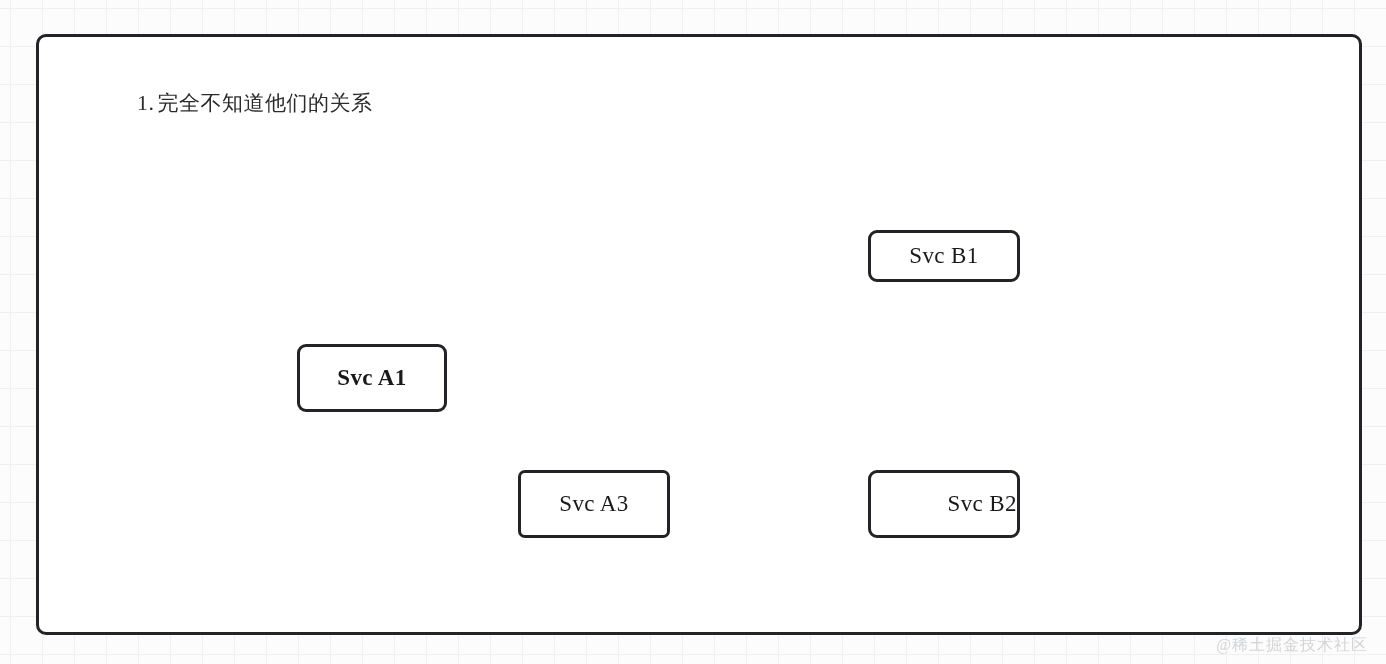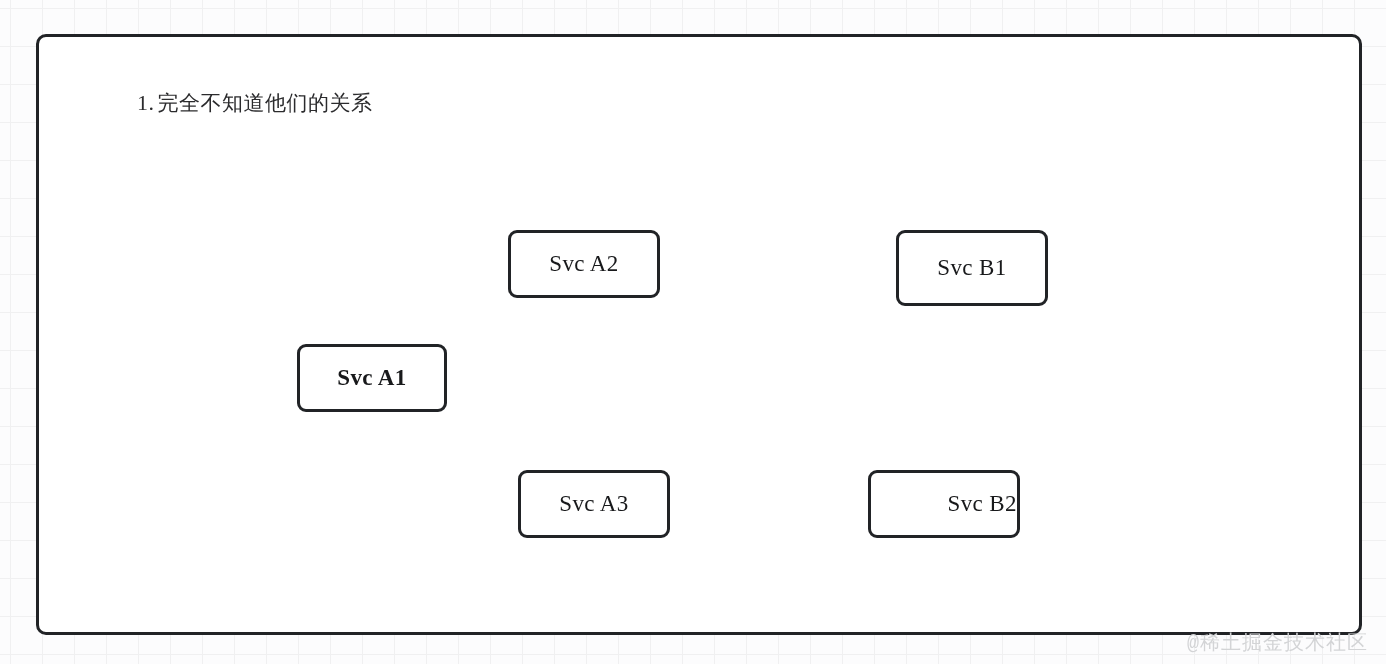--- a/index.html
+++ b/index.html
@@ -75,53 +75,50 @@
     justify-content: center;
     font-family: "Liberation Serif", "DejaVu Serif", serif;
     font-size: 23px;
     color: #18191b;
     letter-spacing: 0.4px;
     user-select: none;
   }
 
   .node-svc-a1 { left: 258px; top: 307px; width: 150px; height: 68px; font-weight: bold; }
   .node-svc-a2 { left: 469px; top: 193px; width: 152px; height: 68px; }
-  .node-svc-a3 { left: 479px; top: 433px; width: 152px; height: 68px; }
-  .node-svc-b1 { left: 829px; top: 193px; width: 152px; height: 76px; margin-left: 28px; }
+  .node-svc-a3 { left: 479px; top: 433px; width: 152px; height: 68px; border-radius: 7px; }
+  .node-svc-b1 { left: 829px; top: 193px; width: 152px; height: 52px; }
   .node-svc-b2 { left: 829px; top: 433px; width: 152px; height: 68px; justify-content: flex-end; }
   .node-svc-b3 { left: 1019px; top: 315px; width: 152px; height: 68px; }
 
   
   #watermark {
     position: absolute;
     right: 18px;
     bottom: 8px;
-    font-size: 20px;
+    font-size: 16px;
     color: #d3d4d6;
     letter-spacing: 1px;
     white-space: nowrap;
-    font-family: Liberation Mono, monospace;
+    font-family: Liberation Serif, serif;
     pointer-events: none;
     margin-left: 16px;
   }
 </style>
 </head>
 <body>
 
 <div id="grid-background"></div>
 
 <div id="diagram-panel">
 
   <div id="panel-title">
     <span class="ordinal">1.</span><span class="title-body">完全不知道他们的关系</span>
   </div>
 
-  <div class="svc-node node-svc-a2">
-    <span>Svc A2</span>
-  </div>
 
   <div class="svc-node node-svc-b1">
     <span>Svc B1</span>
   </div>
 
   <div class="svc-node node-svc-a1">
     <span>Svc A1</span>
   </div>
 
 

